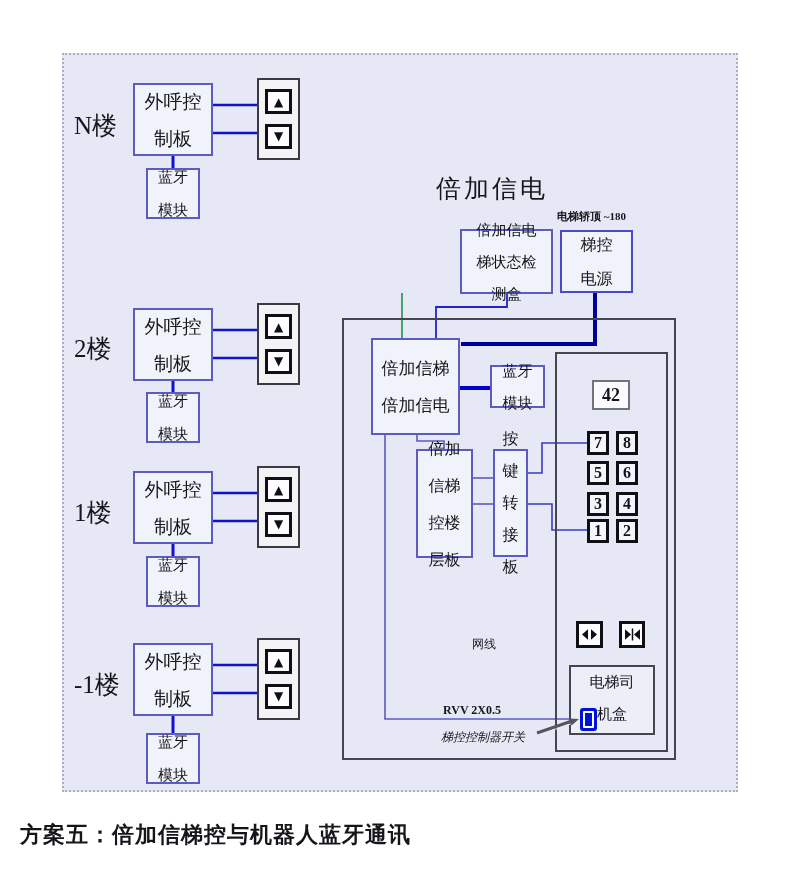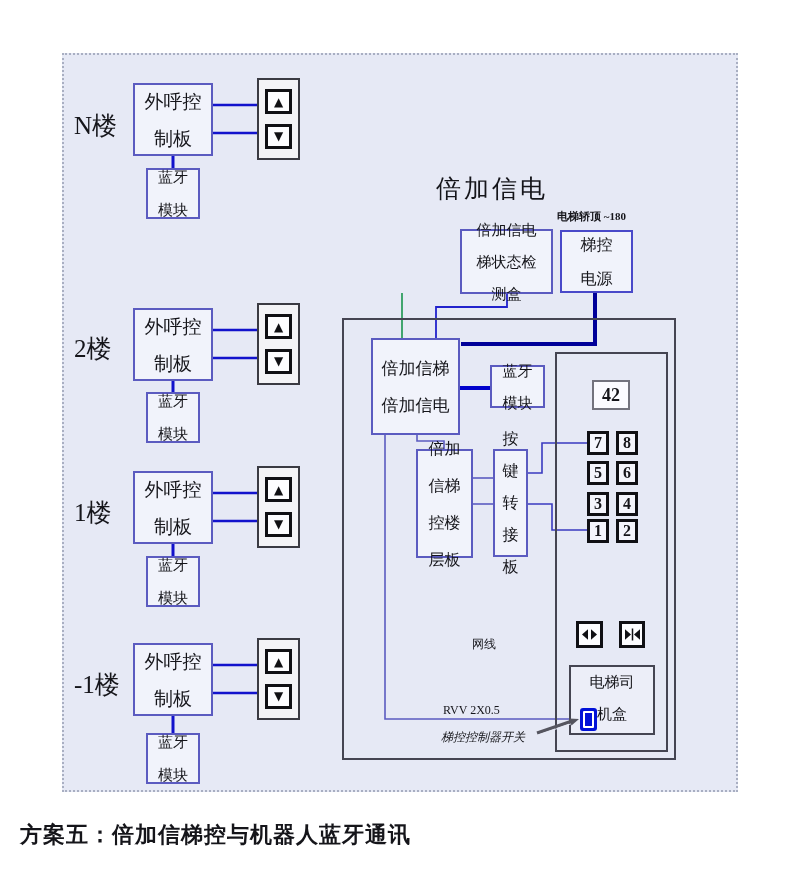--- a/index.html
+++ b/index.html
@@ -67,21 +67,21 @@
   }
   #ctrl-switch{
     position:absolute;left:580px;top:708px;width:17px;height:23px;background:#0011d8;
     border-radius:3px;z-index:4;
   }
   #ctrl-switch .inner{
     position:absolute;left:3px;top:3px;right:3px;bottom:3px;border:2px solid #ffffff;border-radius:1px;
   }
   .small-label{position:absolute;font-size:12px;z-index:2;white-space:nowrap;}
   #network-label{left:472px;top:636px;}
-  #rvv-label{left:443px;top:703px;font-weight:normal;}
+  #rvv-label{left:443px;top:703px;font-weight:bold;}
   #switch-label{left:441px;top:729px;font-style:italic;}
   #caption{
     position:absolute;left:20px;top:820px;width:760px;text-align:left;
     font-size:22px;font-weight:bold;letter-spacing:1px;
   }
   svg.wires{position:absolute;left:0;top:0;z-index:1;}
   svg.over{position:absolute;left:0;top:0;z-index:3;}
   .vtext div{white-space:nowrap;}
 </style>
 </head>

